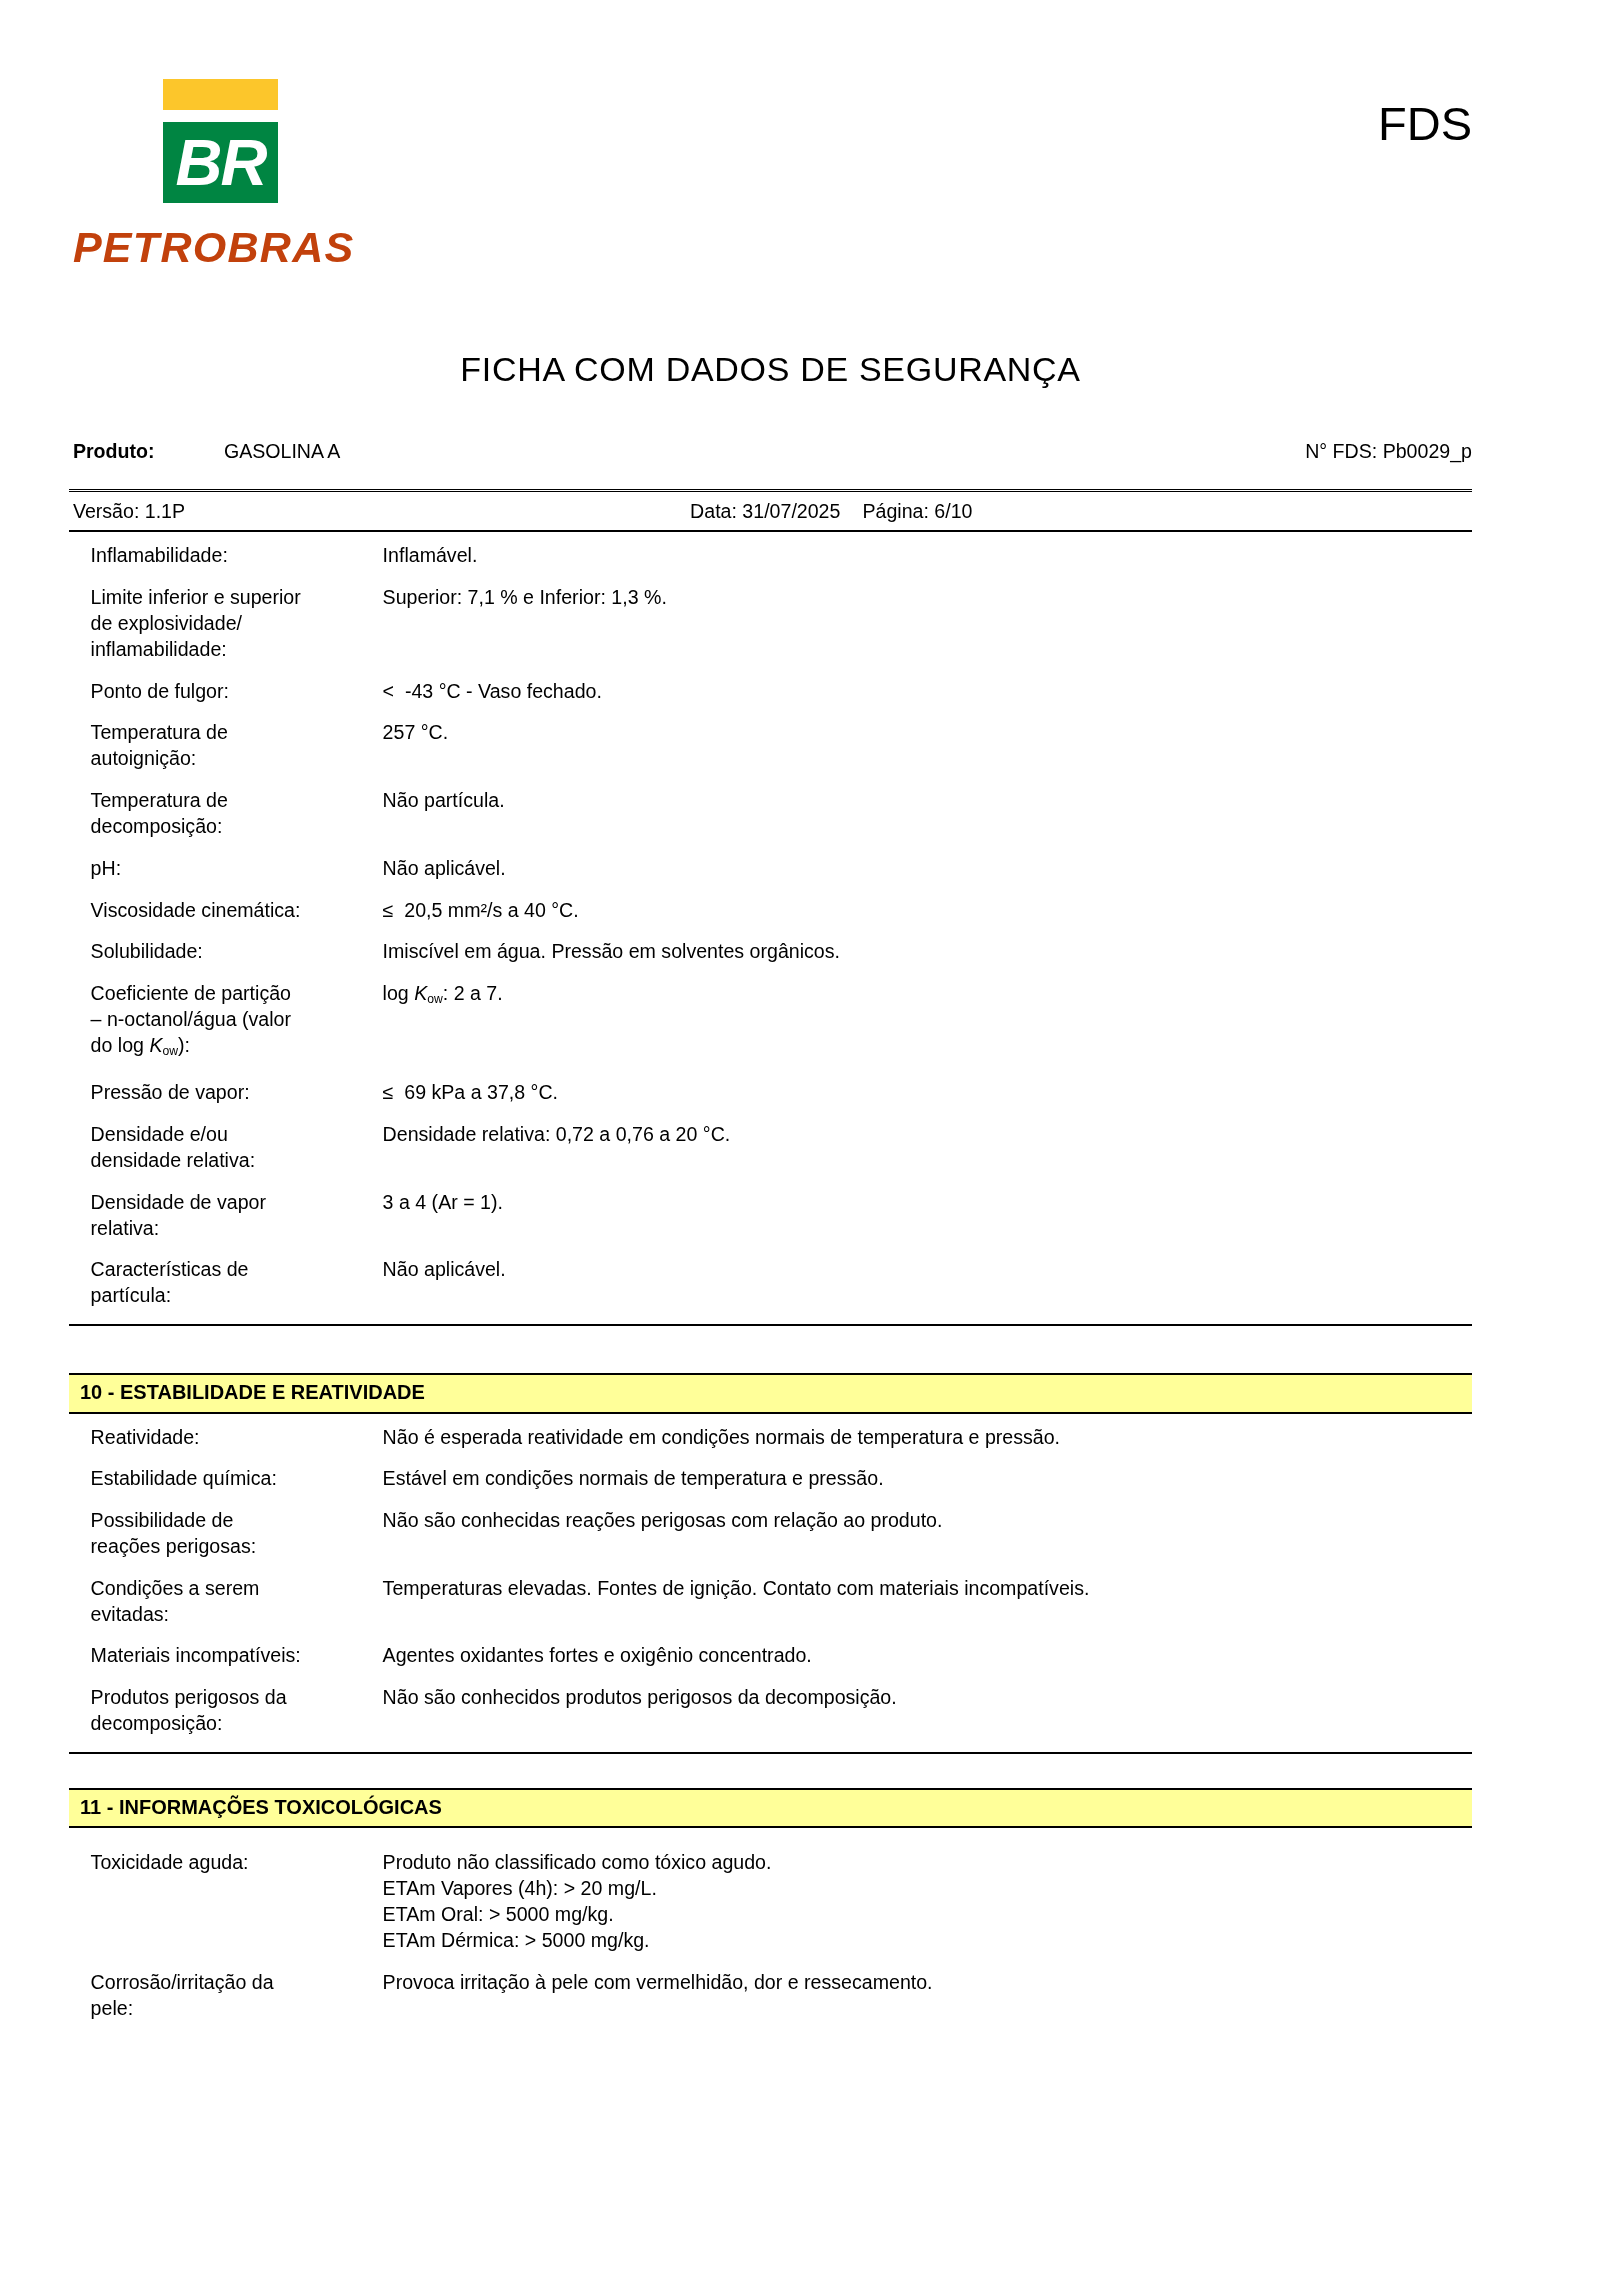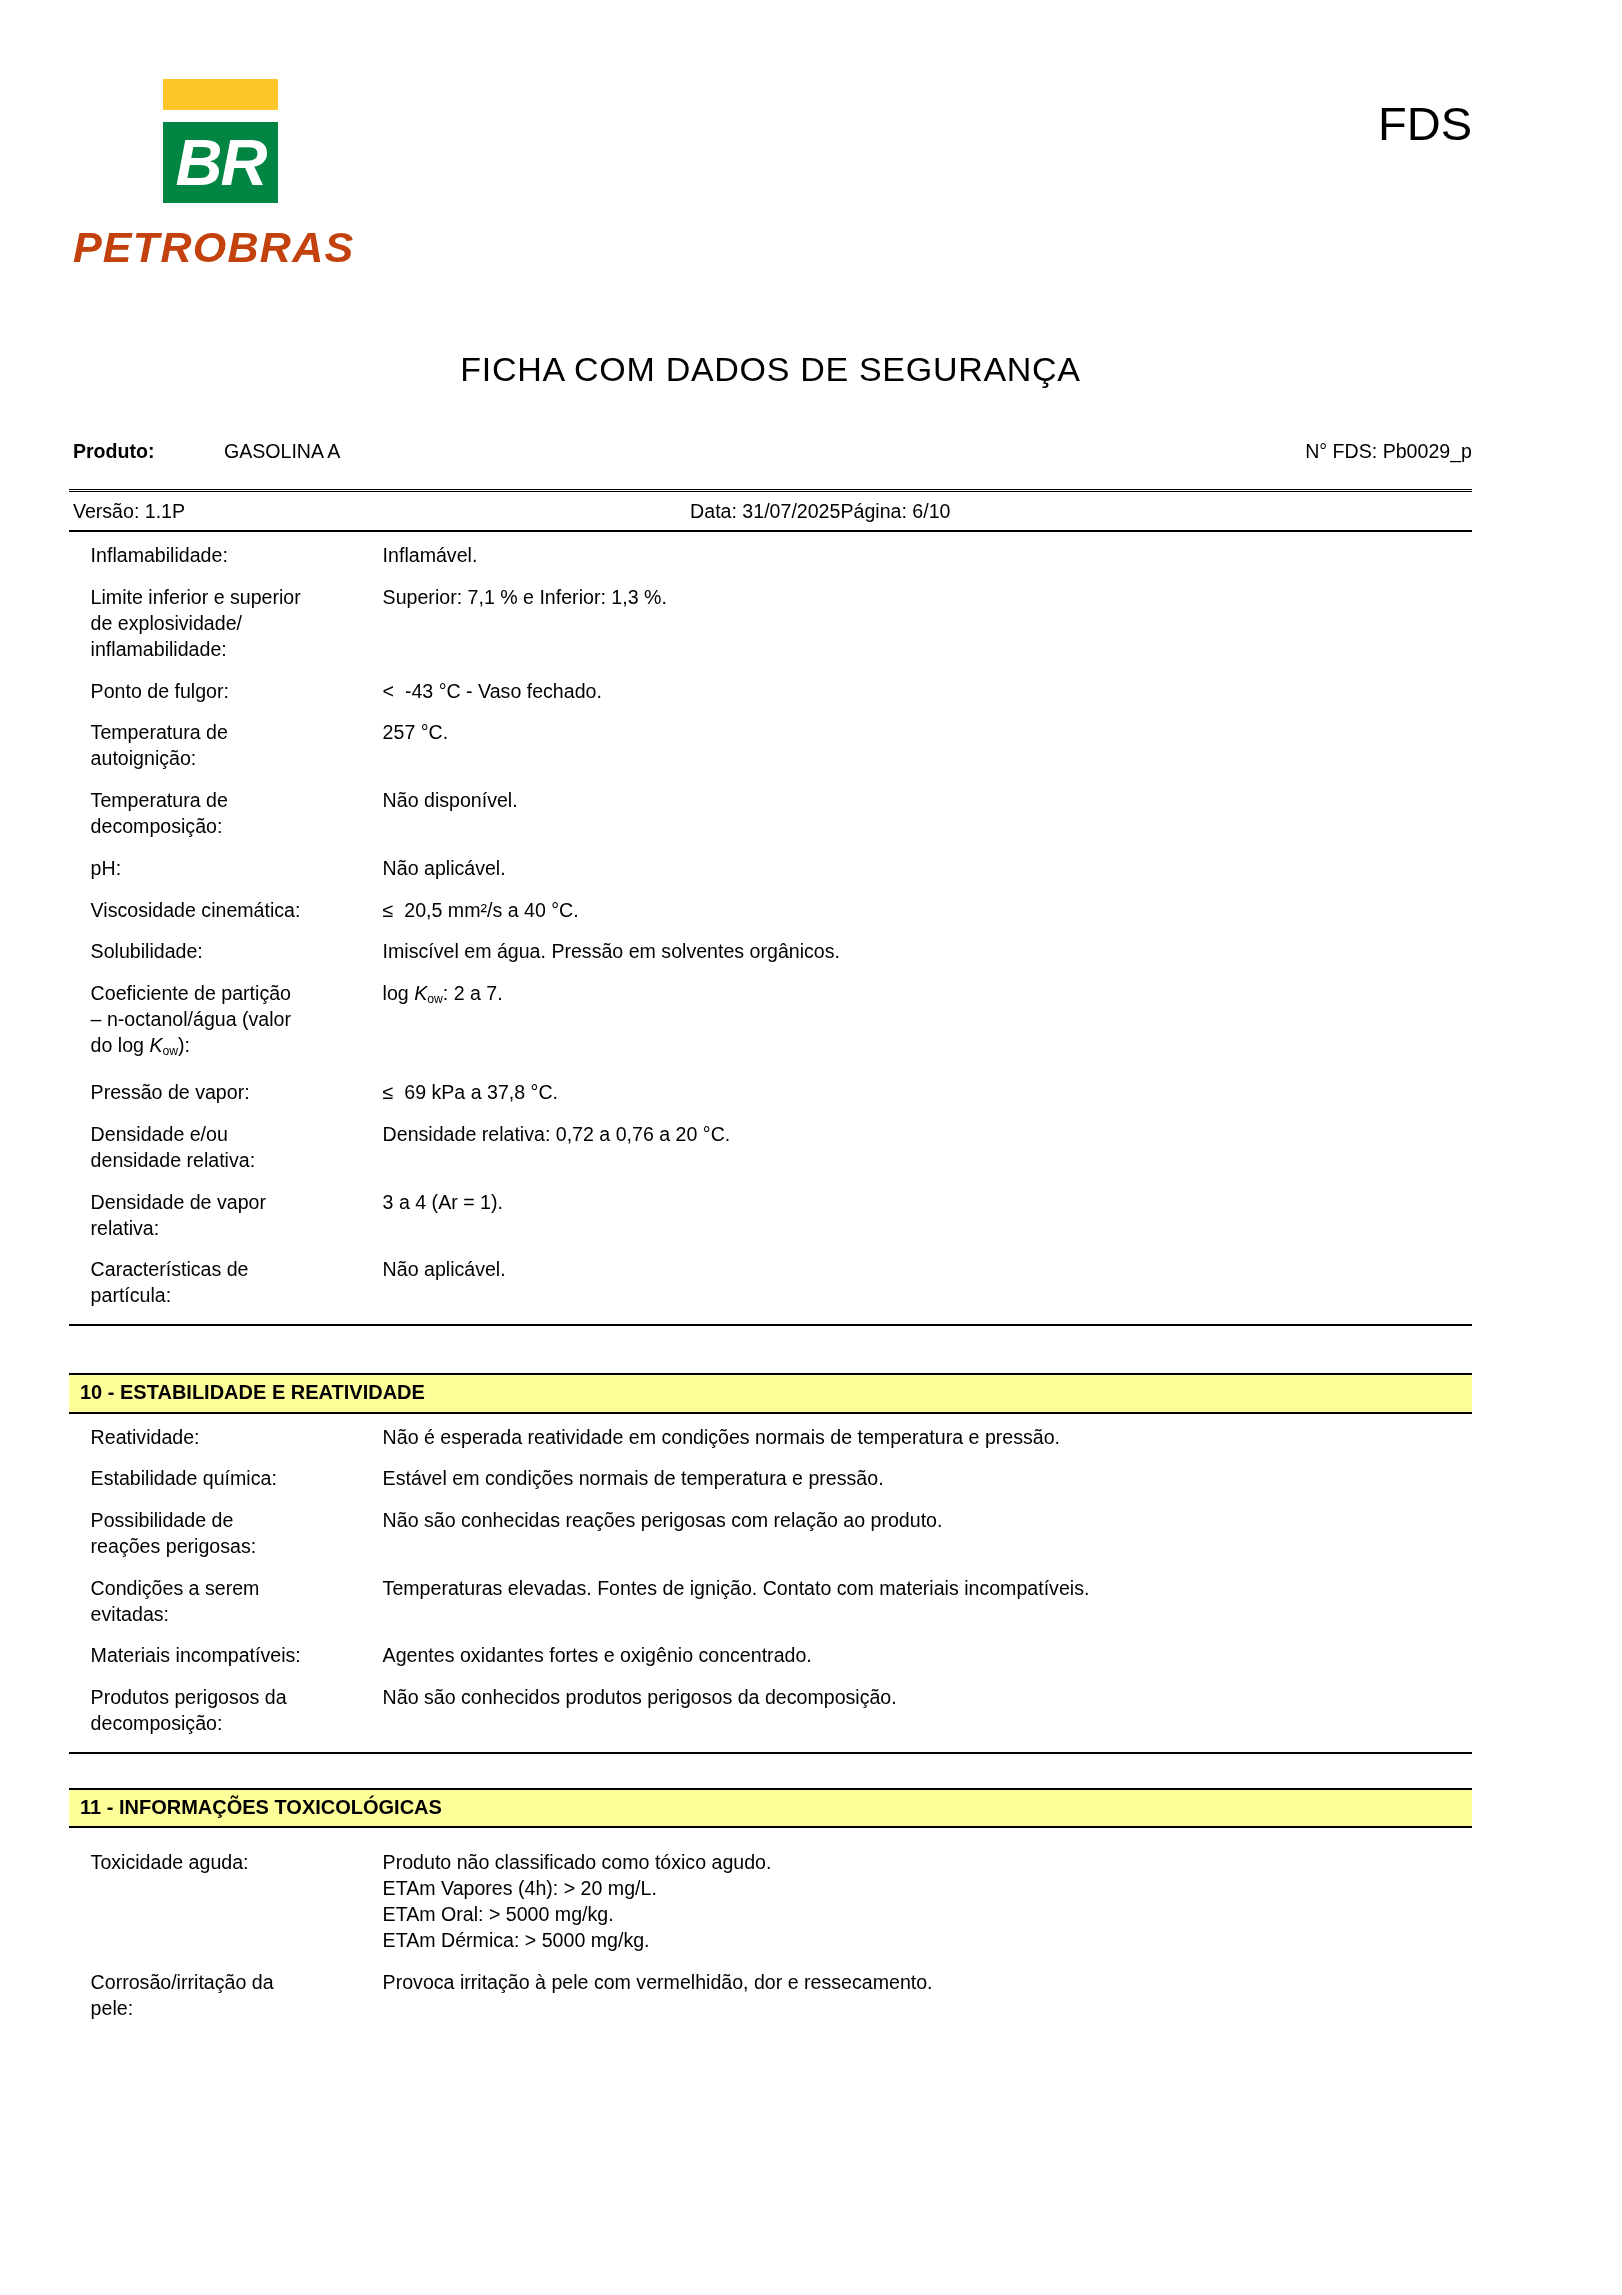--- a/index.html
+++ b/index.html
@@ -54,20 +54,21 @@
   .product-row { display: flex; margin-top: 50px; padding-left: 3.9px; }
   .product-label { font-weight: bold; width: 151px; flex: none; }
   .fds-number { margin-left: auto; }
 
   .version-row {
     display: grid; grid-template-columns: 1fr auto 1fr;
     margin-top: 25px;
     border-top: 3.3px double #000;
     border-bottom: 2px solid #000;
     padding: 5.9px 14.4px 6.5px 3.9px;
+    gap: 22px;
   }
   .vr-center { text-align: center; }
   .vr-right  { }
 
   
   .rows { margin-top: 10px; }
   .rows-tight { margin-top: 21px; }
   .prop-row { display: flex; padding-left: 21.6px; margin-bottom: 15.7px; }
   .prop-label { width: 292px; flex: none; white-space: pre-wrap; }
   .prop-value { flex: 1; white-space: pre-wrap; }
@@ -134,21 +135,21 @@
       <div class="prop-value">&lt;  -43 °C - Vaso fechado.</div>
     </div>
     <div class="prop-row">
       <div class="prop-label">Temperatura de
 autoignição:</div>
       <div class="prop-value">257 °C.</div>
     </div>
     <div class="prop-row">
       <div class="prop-label">Temperatura de
 decomposição:</div>
-      <div class="prop-value">Não disponível.</div>
+      <div class="prop-value">Não partícula.</div>
     </div>
     <div class="prop-row">
       <div class="prop-label">pH:</div>
       <div class="prop-value">Não aplicável.</div>
     </div>
     <div class="prop-row">
       <div class="prop-label">Viscosidade cinemática:</div>
       <div class="prop-value">≤  20,5 mm²/s a 40 °C.</div>
     </div>
     <div class="prop-row">

